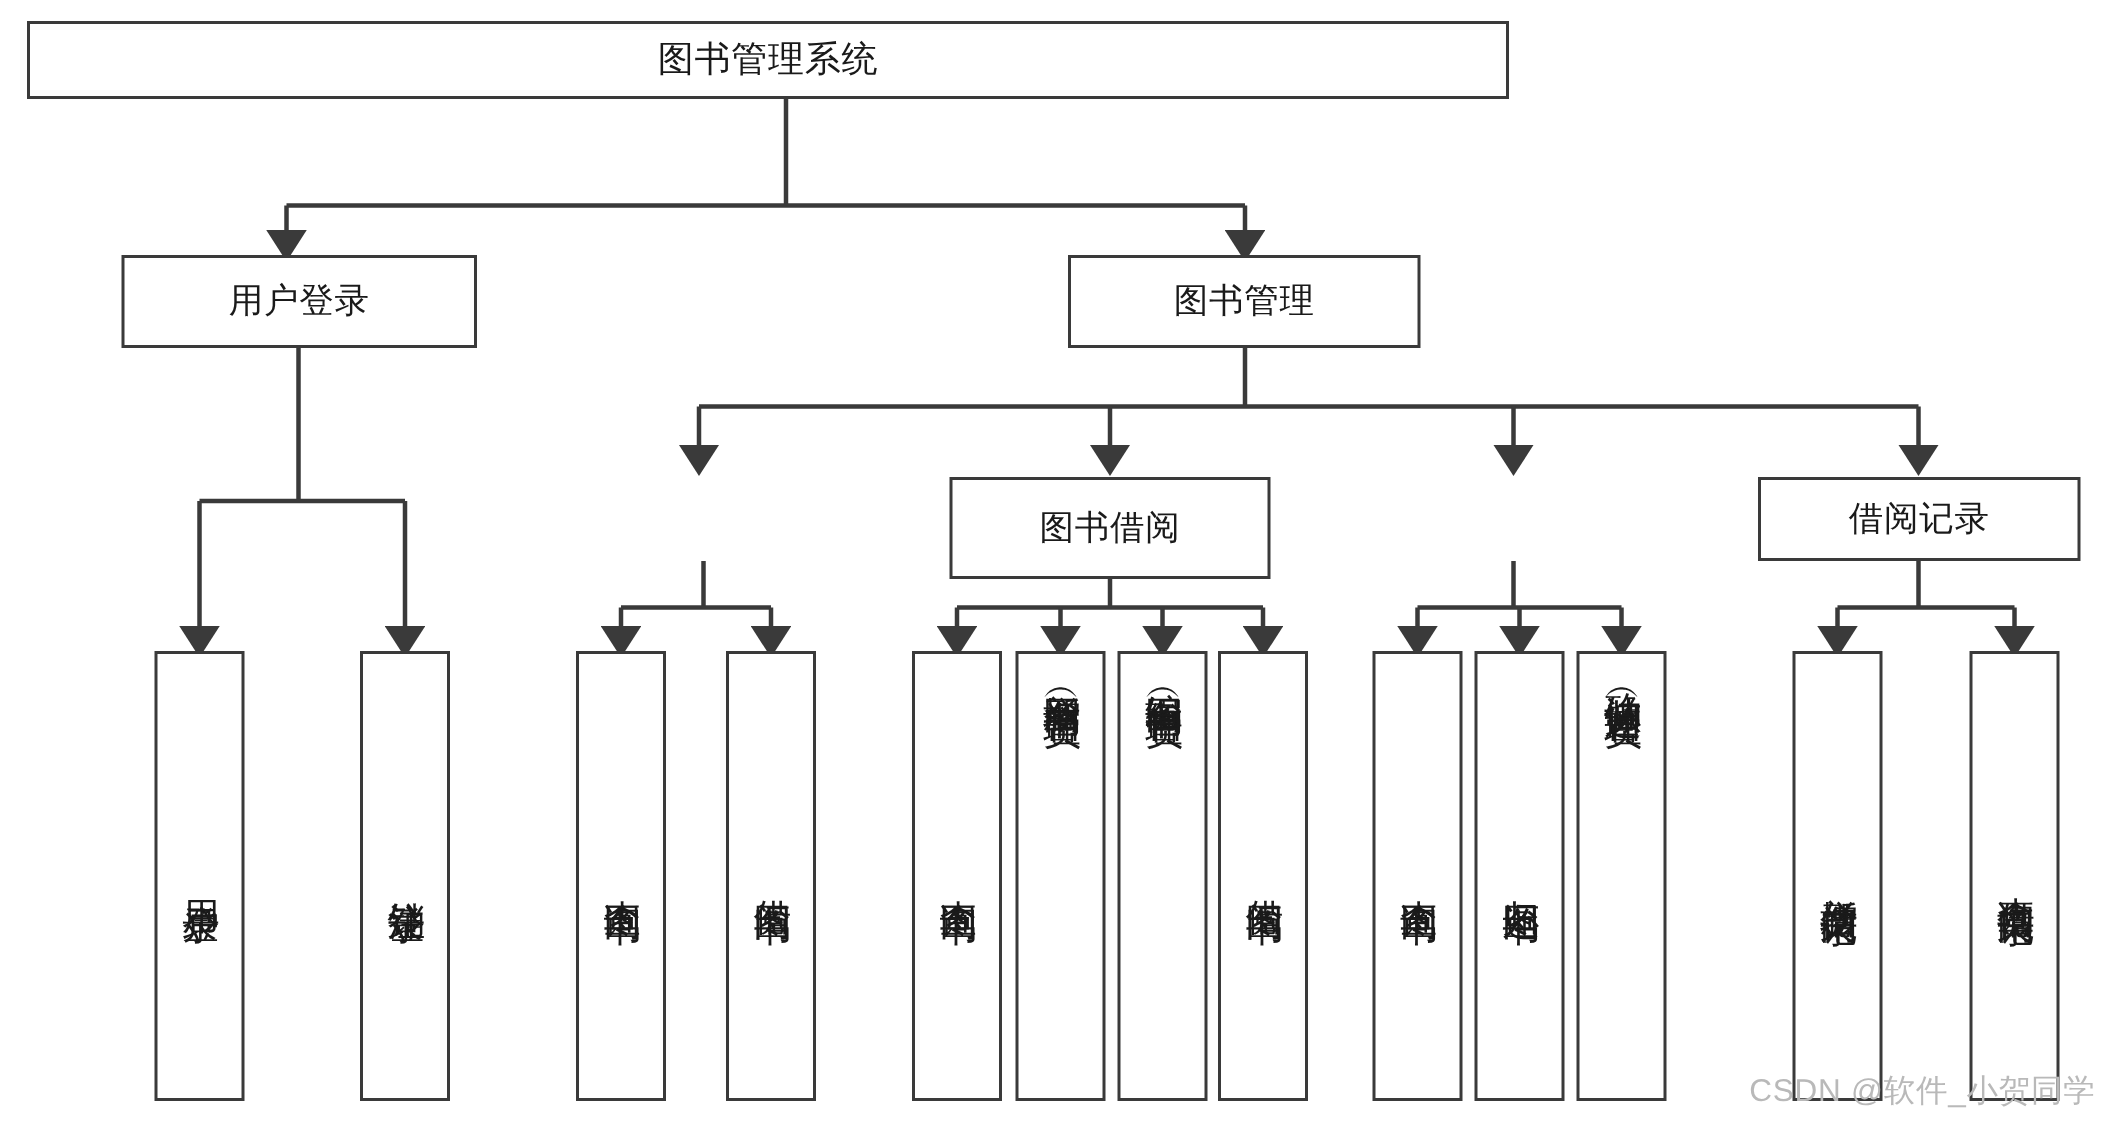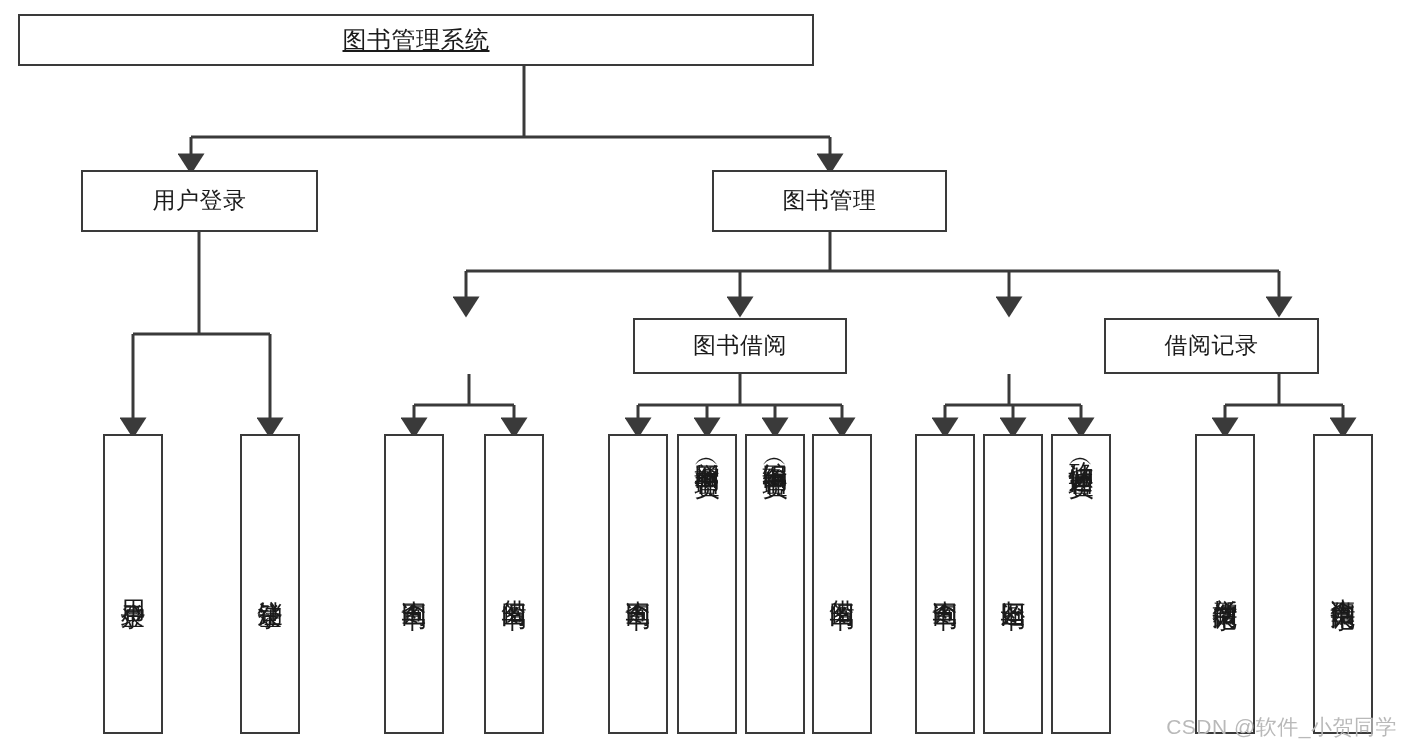--- a/index.html
+++ b/index.html
@@ -123,35 +123,35 @@
       <path d="M1013,405 L1013,427" marker-end="url(#arrowhead)"></path>
       <path d="M1081,405 L1081,427" marker-end="url(#arrowhead)"></path>
 
       <path d="M1279,374 L1279,405"></path>
       <path d="M1225,405 L1343,405"></path>
       <path d="M1225,405 L1225,427" marker-end="url(#arrowhead)"></path>
       <path d="M1343,405 L1343,427" marker-end="url(#arrowhead)"></path>
     </g>
   </svg>
 
-  <div class="node horizontal" id="root-node" style="left:18px; top:14px; width:796px; height:52px;text-decoration:underline;">
+  <div class="node horizontal" id="root-node" style="left:18px; top:14px; width:988px; height:52px;">
     <span class="node-label">图书管理系统</span>
   </div>
 
   <div class="node horizontal" style="left:81px; top:170px; width:237px; height:62px;">
     <span class="node-label">用户登录</span>
   </div>
   <div class="node horizontal" style="left:712px; top:170px; width:235px; height:62px;justify-content:center;">
     <span class="node-label">图书管理</span>
   </div>
 
-  <div class="node horizontal" style="left:633px; top:318px; width:214px; height:56px;">
+  <div class="node horizontal" style="left:633px; top:318px; width:214px; height:68px;">
     <span class="node-label">图书借阅</span>
   </div>
-  <div class="node horizontal" style="left:1104px; top:318px; width:215px; height:56px;">
+  <div class="node horizontal" style="left:1172px; top:318px; width:215px; height:56px;">
     <span class="node-label">借阅记录</span>
   </div>
 
   <div class="node vertical centered" style="left:103px; top:434px; width:60px; height:300px;">
     <span class="node-label">用户登录</span>
   </div>
   <div class="node vertical centered" style="left:240px; top:434px; width:60px; height:300px;">
     <span class="node-label">注销登录</span>
   </div>
 

